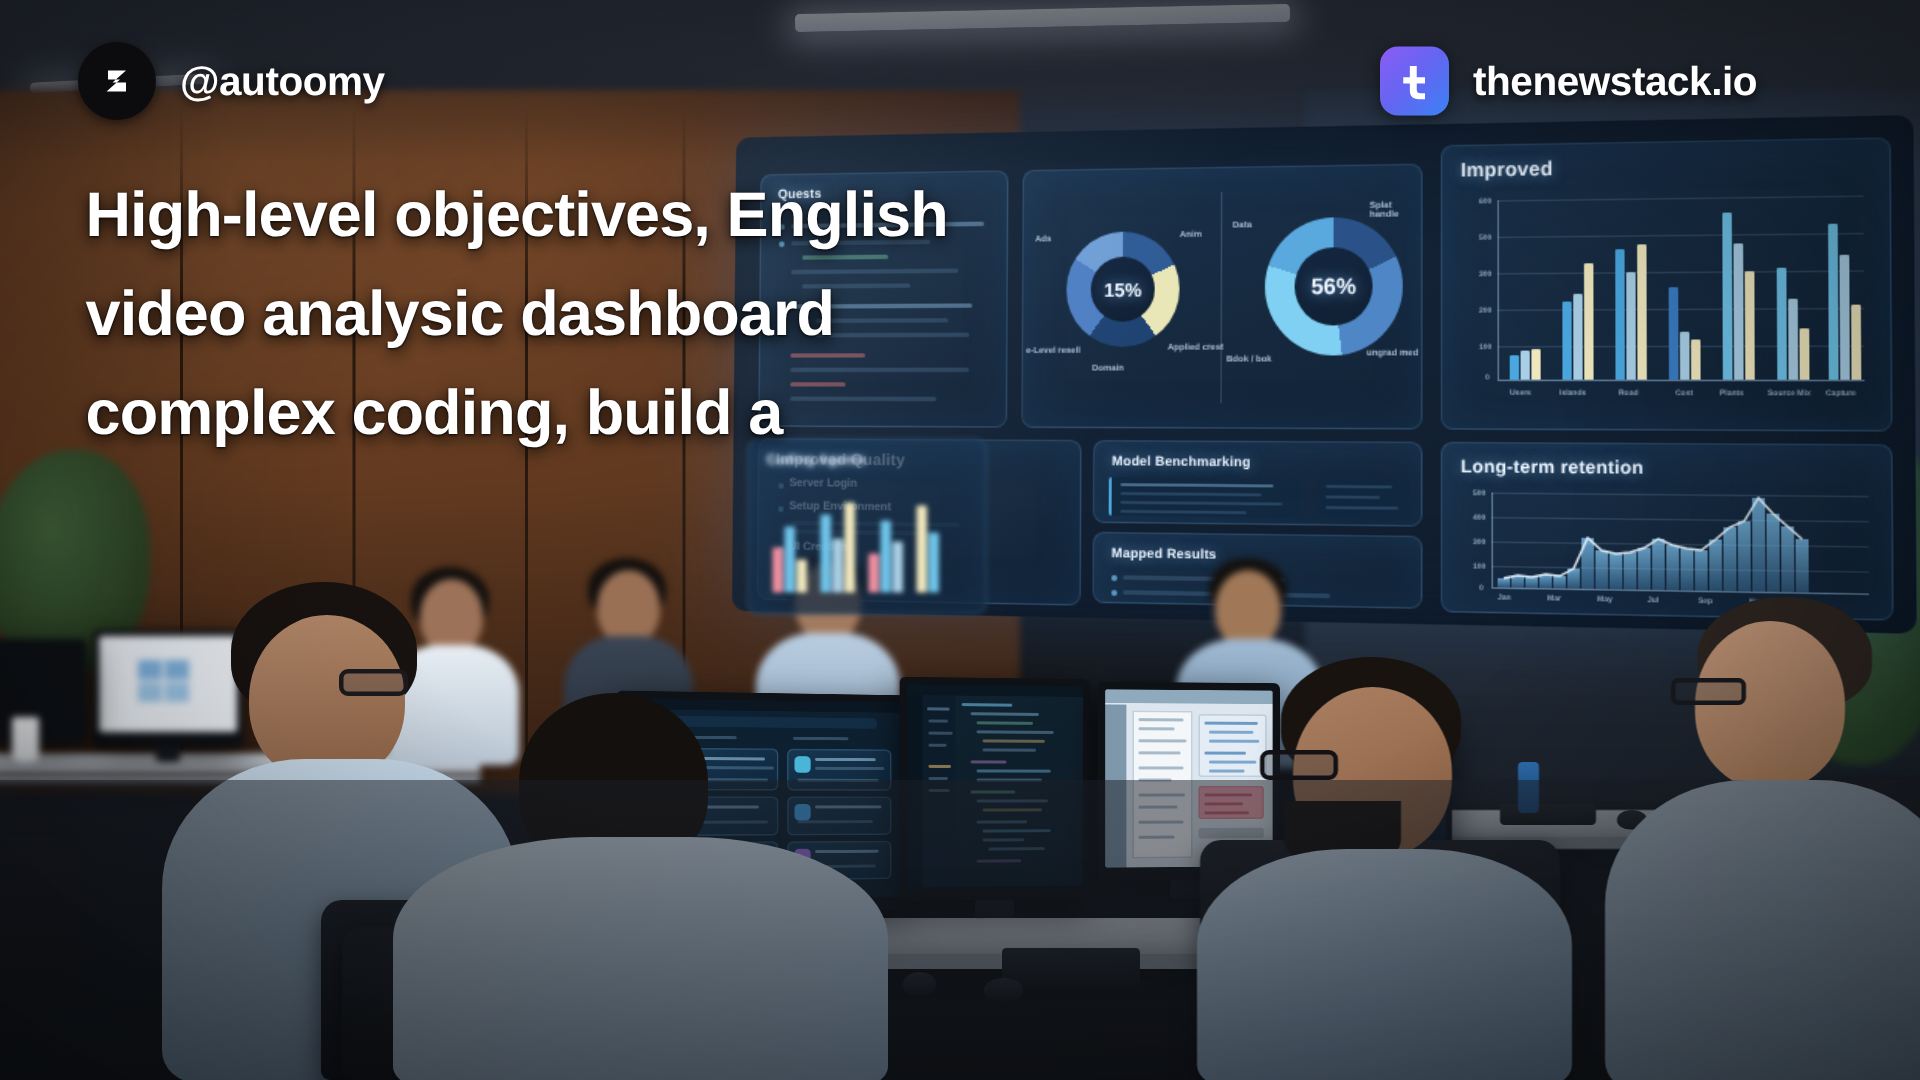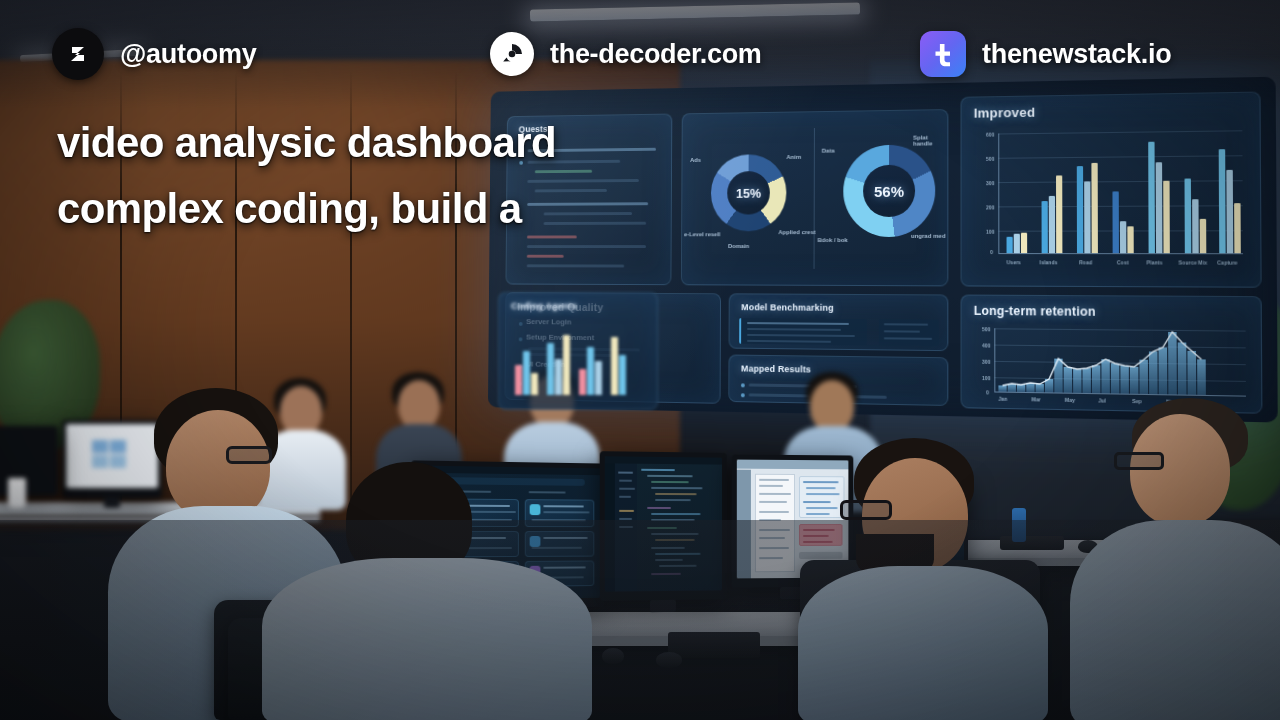--- a/index.html
+++ b/index.html
@@ -670,43 +670,32 @@
 
     <div class="brand" style="left:52px;">
       <span class="logo logo-karpathy">
         <svg width="30" height="30" viewBox="0 0 30 30" aria-hidden="true">
           <path d="M9 8 H21 L12 16 H21 V22 H8 L17 14 H9 Z" fill="#ffffff"></path>
         </svg>
       </span>
       <span class="brand-name" style="margin-left:16px;">@autoomy</span>
     </div>
 
-    <div class="brand" style="left:490px;">
-      <span class="logo logo-decoder">
-        <svg width="30" height="30" viewBox="0 0 30 30" aria-hidden="true">
-          <path d="M15 4 a11 11 0 0 1 11 11 a11 11 0 0 1 -11 11 a11 11 0 0 1 -11 -11 a11 11 0 0 1 11 -11 Z
-                   M15 9.5 a5.5 5.5 0 1 0 0 11 a5.5 5.5 0 0 0 0 -11 Z" fill="#ffffff"></path>
-          <path d="M15 5 a10 10 0 0 1 10 10 h-6.4 a3.6 3.6 0 0 0 -3.6 -3.6 Z" fill="#15171c"></path>
-          <path d="M6.2 22.6 L9.6 18.4 a6 6 0 0 0 4 3.9 Z" fill="#15171c"></path>
-          <circle cx="15" cy="15" r="3.3" fill="#15171c"></circle>
-        </svg>
-      </span>
-      <span class="brand-name" style="margin-left:16px;">the-decoder.com</span>
-    </div>
 
     <div class="brand" style="left:920px;">
       <span class="logo logo-newstack">
         <svg width="30" height="30" viewBox="0 0 30 30" aria-hidden="true">
           <path d="M16.5 5 v7.5 h5.5 v4.2 h-5.5 v4.1 c0 1.6 0.9 2.4 2.5 2.4 h3 v4.0 h-4.2
                    c-3.8 0 -5.9 -2.1 -5.9 -5.8 v-4.7 H7.5 v-4.2 h4.4 V5 Z" fill="#ffffff"></path>
           <path d="M7.5 12.5 h4.4 l-4.4 4.2 Z" fill="#ffffff" opacity=".0"></path>
         </svg>
       </span>
       <span class="brand-name" style="margin-left:16px;">thenewstack.io</span>
     </div>
   </div>
 
   <div class="headline">
+    <div class="hl-line">High-level objectives, English</div>
     <div class="hl-line">video analysic dashboard</div>
     <div class="hl-line">complex coding, build a</div>
   </div>
 
 </div>
 
 </body></html>

